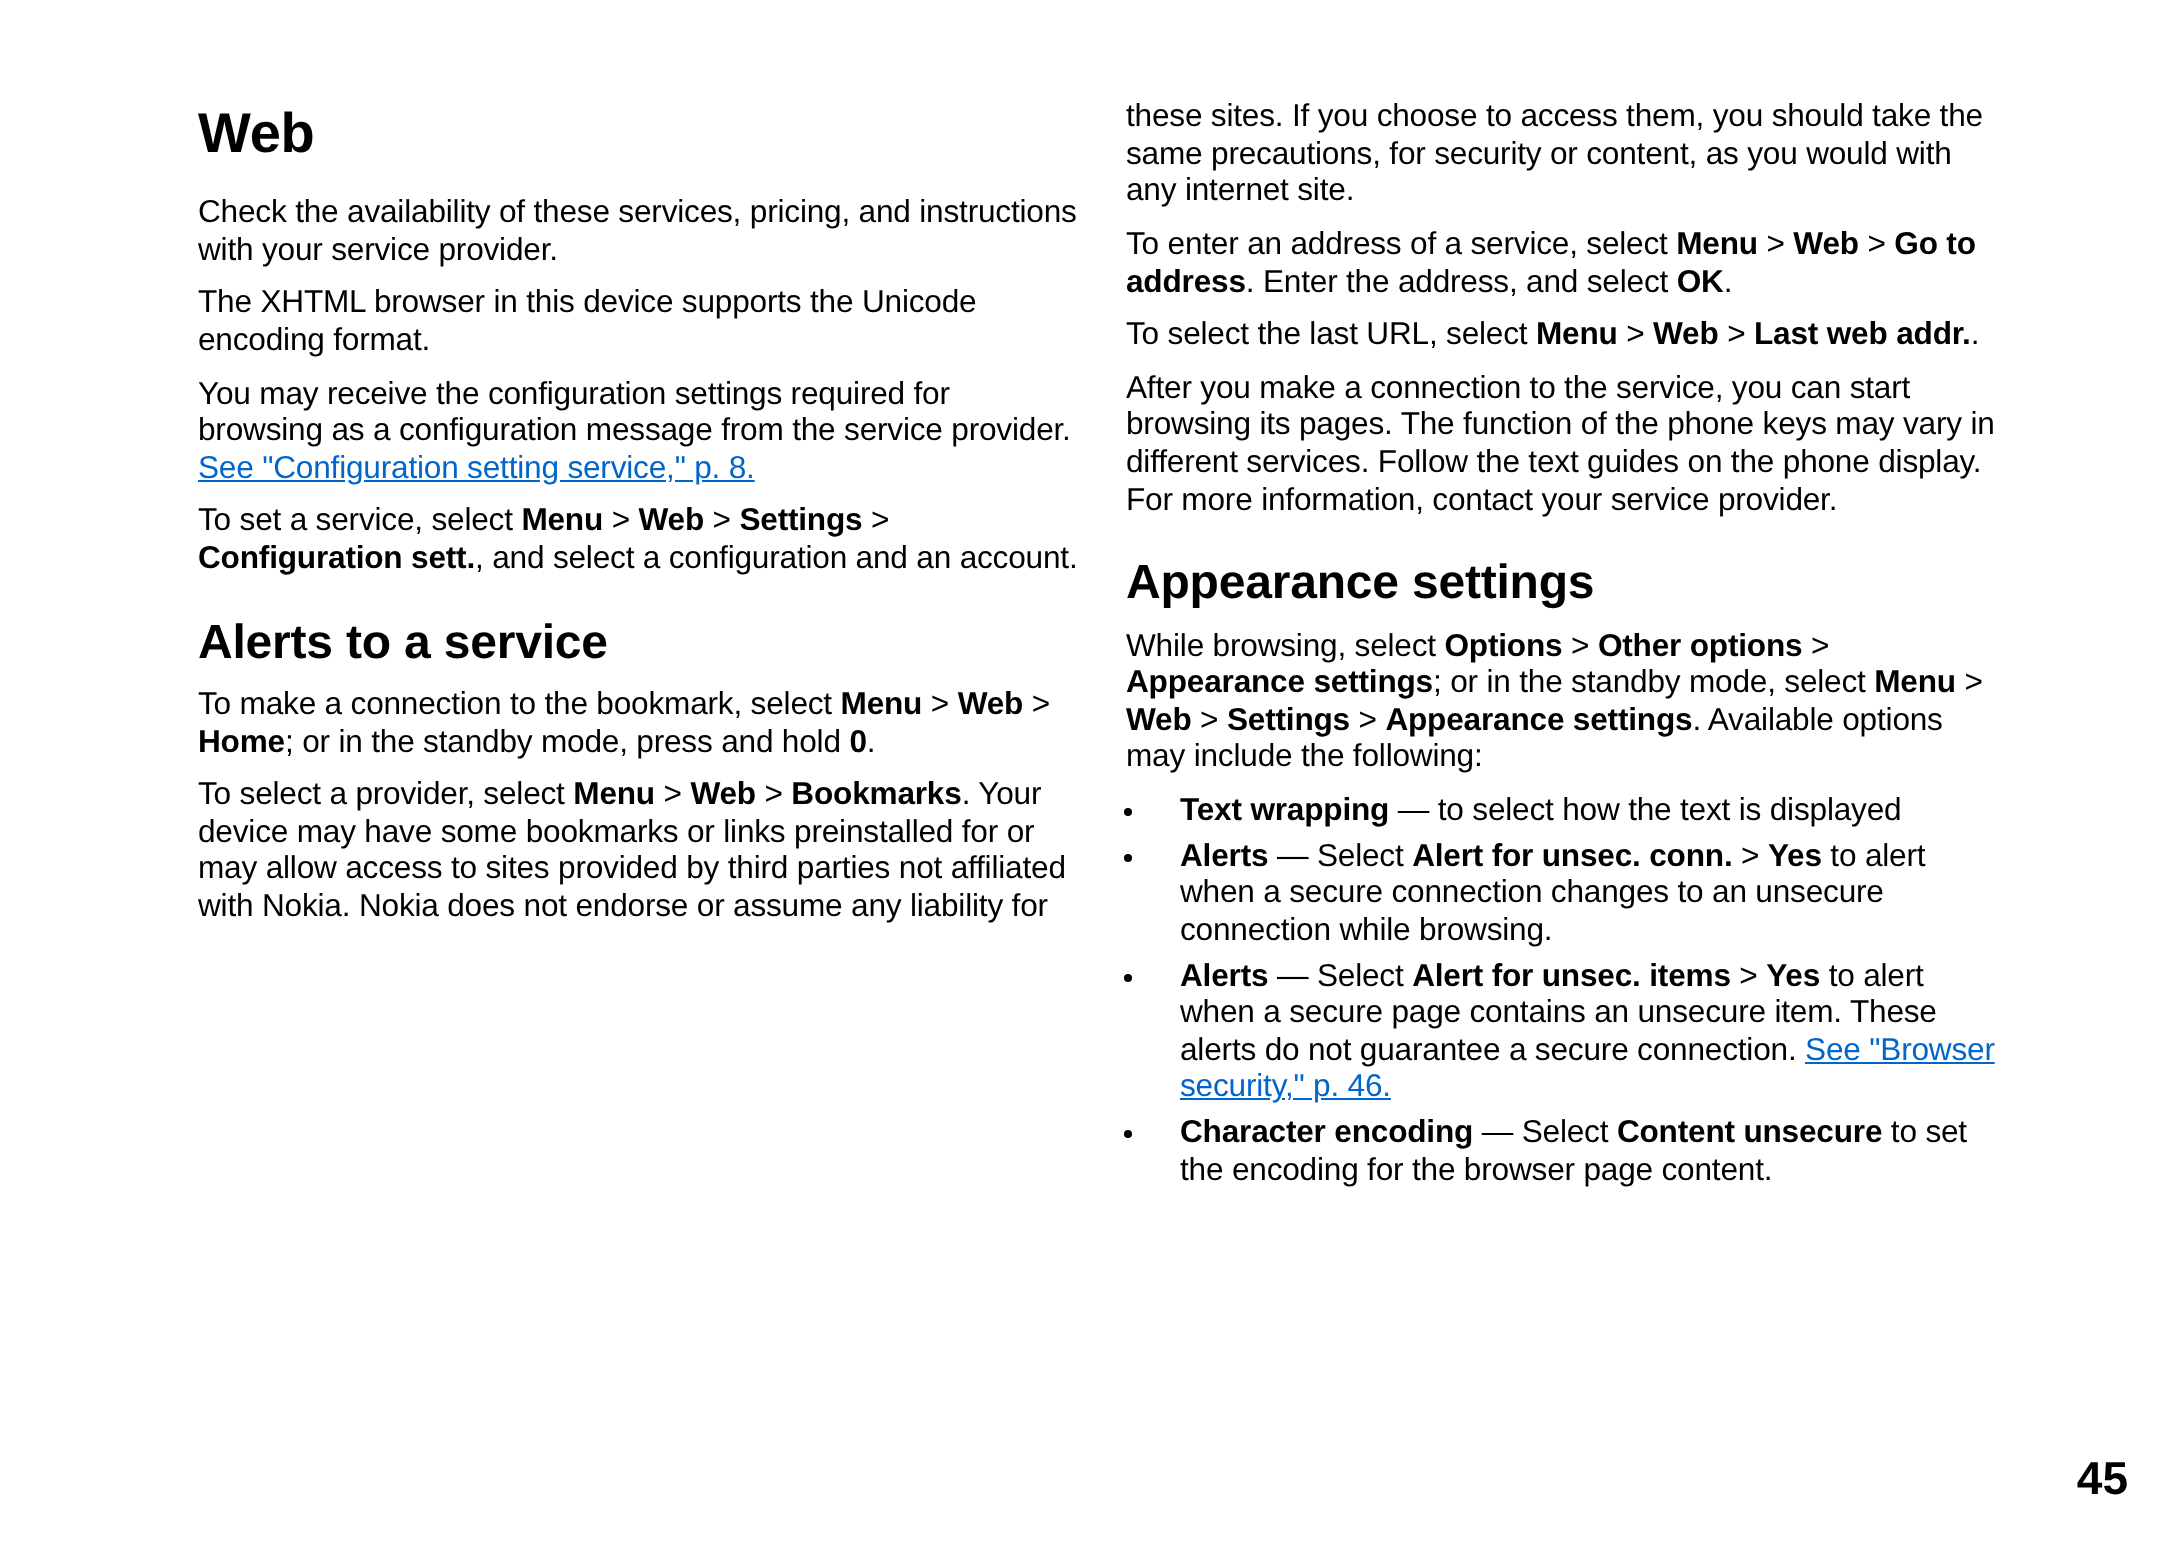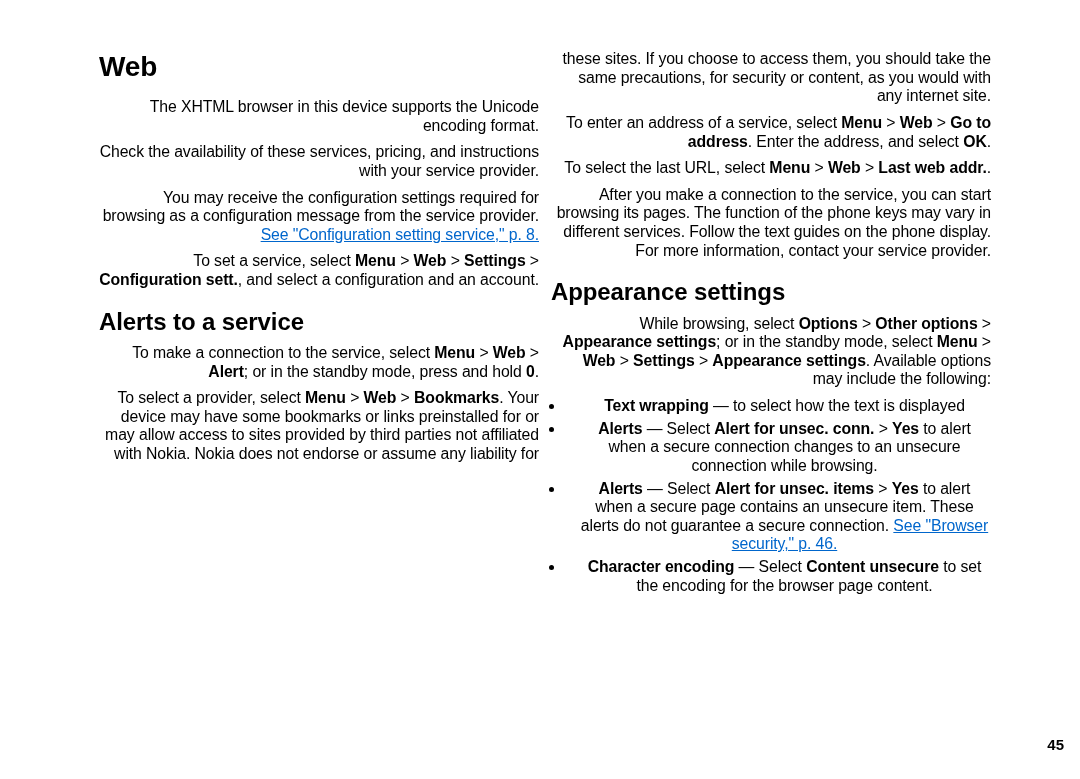--- a/index.html
+++ b/index.html
@@ -13,95 +13,93 @@
     box-sizing: border-box;
   }
   .page {
     padding: 50px 50px 20px 99px;
     box-sizing: border-box;
     position: relative;
     height: 100%;
   }
   .columns {
     display: flex;
-    gap: 12px;
+    gap: 24px;
   }
   .col {
     width: 440px;
     font-size: 15.8px;
     line-height: 1.18;
     letter-spacing: -0.1px;
   }
   h1 {
     font-size: 28px;
     font-weight: bold;
     margin: 0 0 15px 0;
   }
   h2 {
     font-size: 24px;
     font-weight: bold;
     margin: 18px 0 8px 0;
   }
   p {
     margin: 0 0 8px 0;
-    text-align: right;
   }
   .bold { font-weight: bold; }
   .link { color: #0066cc; text-decoration: underline; }
   .icon-important {
     display: inline-block;
     width: 22px;
     height: 22px;
     vertical-align: middle;
     margin-right: 4px;
   }
   .icon-important svg { display: block; }
   ul.bullets {
     margin: 0;
     padding-left: 14px;
-    text-align: center;
   }
   ul.bullets li {
     margin-bottom: 4px;
     padding-left: 13px;
   }
   .page-num {
     position: absolute;
     right: 16px;
     bottom: 26px;
     font-weight: bold;
-    font-size: 15px;
+    font-size: 23px;
   }
 </style>
 </head>
 <body>
 
 <div class="page">
   <div class="columns">
 
     <div class="col">
       <h1>Web</h1>
 
 
 
+      <p>Check the availability of these services, pricing, and instructions with your service provider.</p>
       <p>The XHTML browser in this device supports the Unicode encoding format.</p>
-      <p>Check the availability of these services, pricing, and instructions with your service provider.</p>
 
       <p>
         <span>You may receive the configuration settings required for browsing as a configuration message from the service provider. </span><span class="link">See "Configuration setting service," p. 8.</span>
       </p>
 
       <p>
         <span>To set a service, select </span><span class="bold">Menu</span><span> &gt; </span><span class="bold">Web</span><span> &gt; </span><span class="bold">Settings</span><span> &gt; </span><span class="bold">Configuration sett.</span><span>, and select a configuration and an account.</span>
       </p>
 
       <h2>Alerts to a service</h2>
 
       <p>
-        <span>To make a connection to the service, select </span><span class="bold">Menu</span><span> &gt; </span><span class="bold">Web</span><span> &gt; </span><span class="bold">Alert</span><span>; or in the standby mode, press and hold </span><span class="bold">0</span><span>.</span>
+        <span>To make a connection to the bookmark, select </span><span class="bold">Menu</span><span> &gt; </span><span class="bold">Web</span><span> &gt; </span><span class="bold">Home</span><span>; or in the standby mode, press and hold </span><span class="bold">0</span><span>.</span>
       </p>
 
       <p>
         <span>To select a provider, select </span><span class="bold">Menu</span><span> &gt; </span><span class="bold">Web</span><span> &gt; </span><span class="bold">Bookmarks</span><span>. Your device may have some bookmarks or links preinstalled for or may allow access to sites provided by third parties not affiliated with Nokia. Nokia does not endorse or assume any liability for</span>
       </p>
     </div>
 
     <div class="col">
       <p>these sites. If you choose to access them, you should take the same precautions, for security or content, as you would with any internet site.</p>
 

